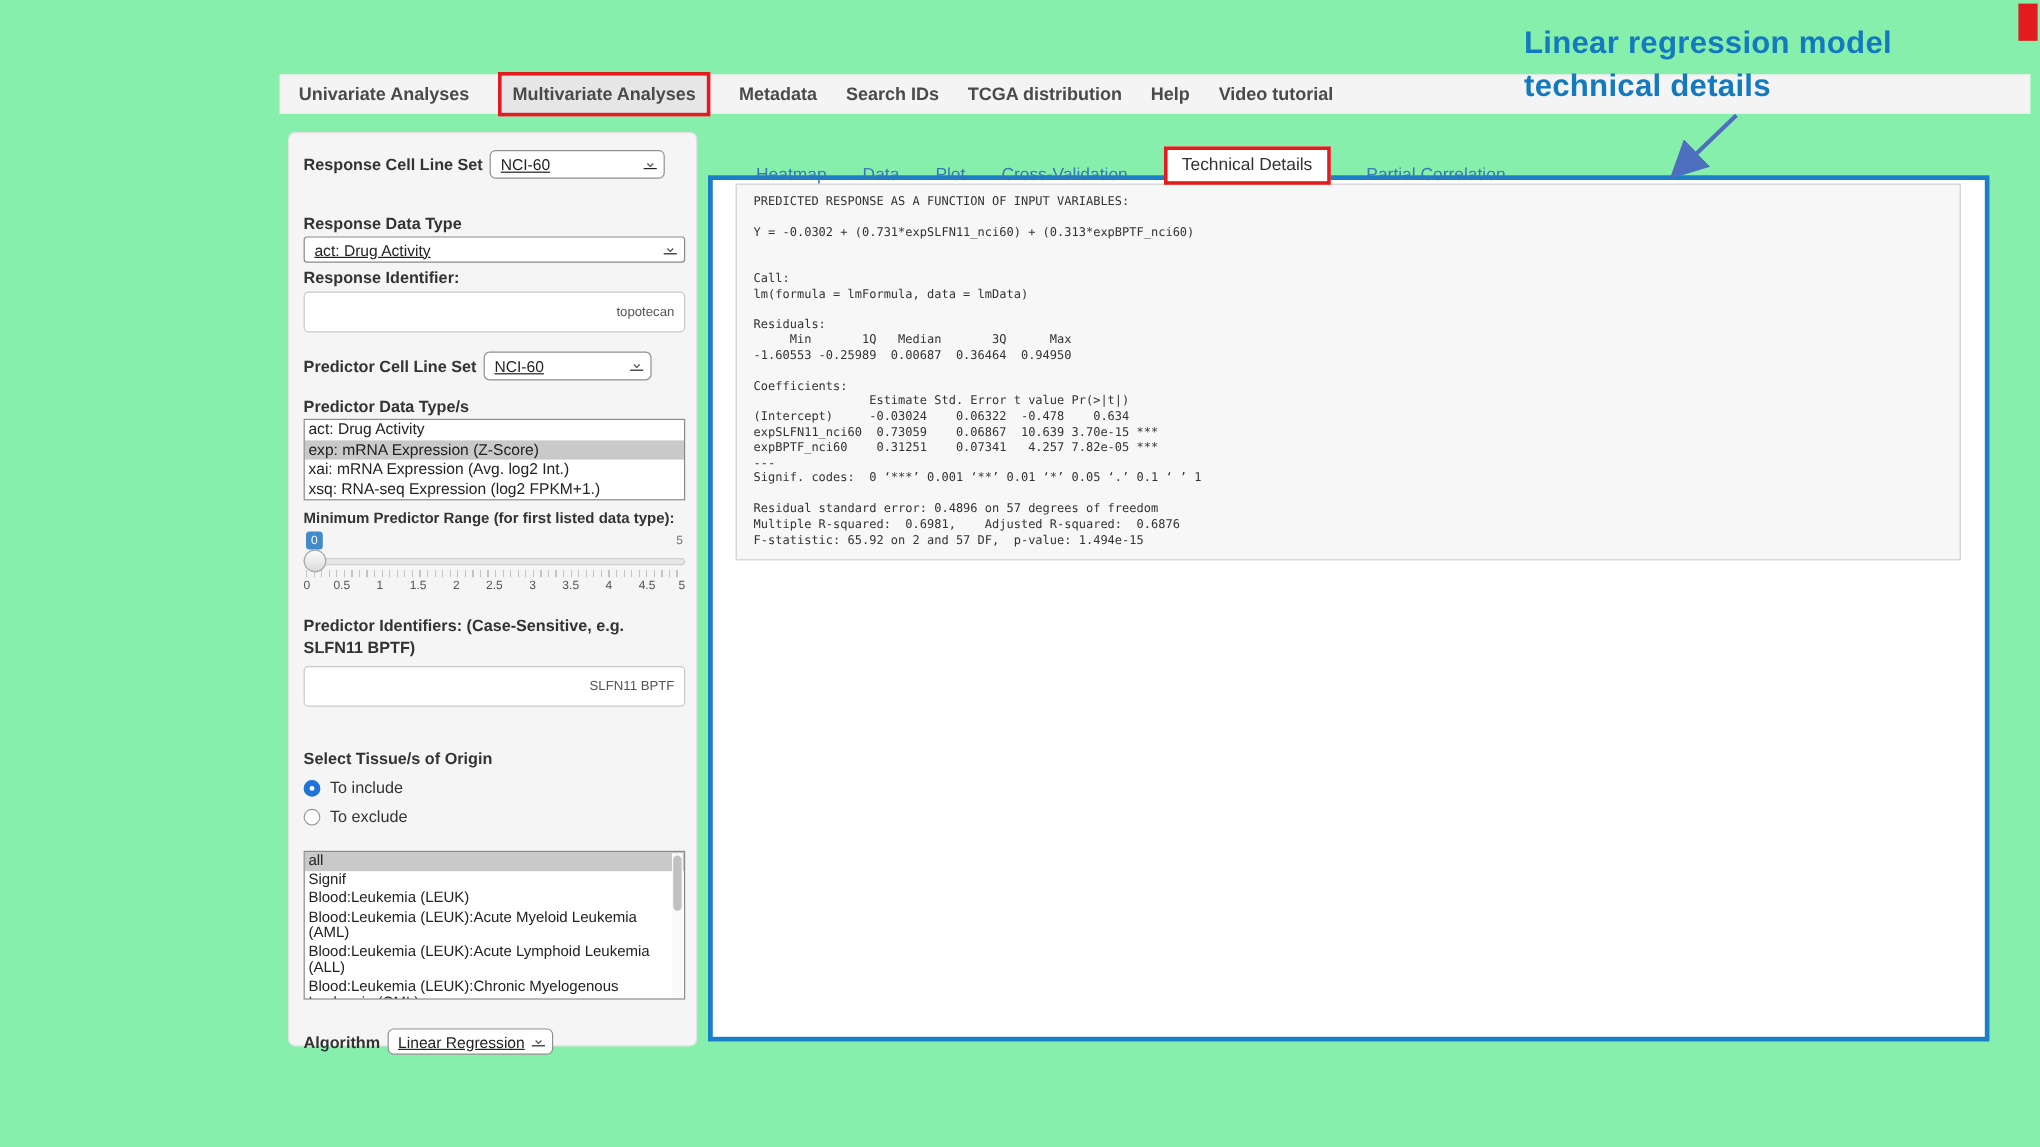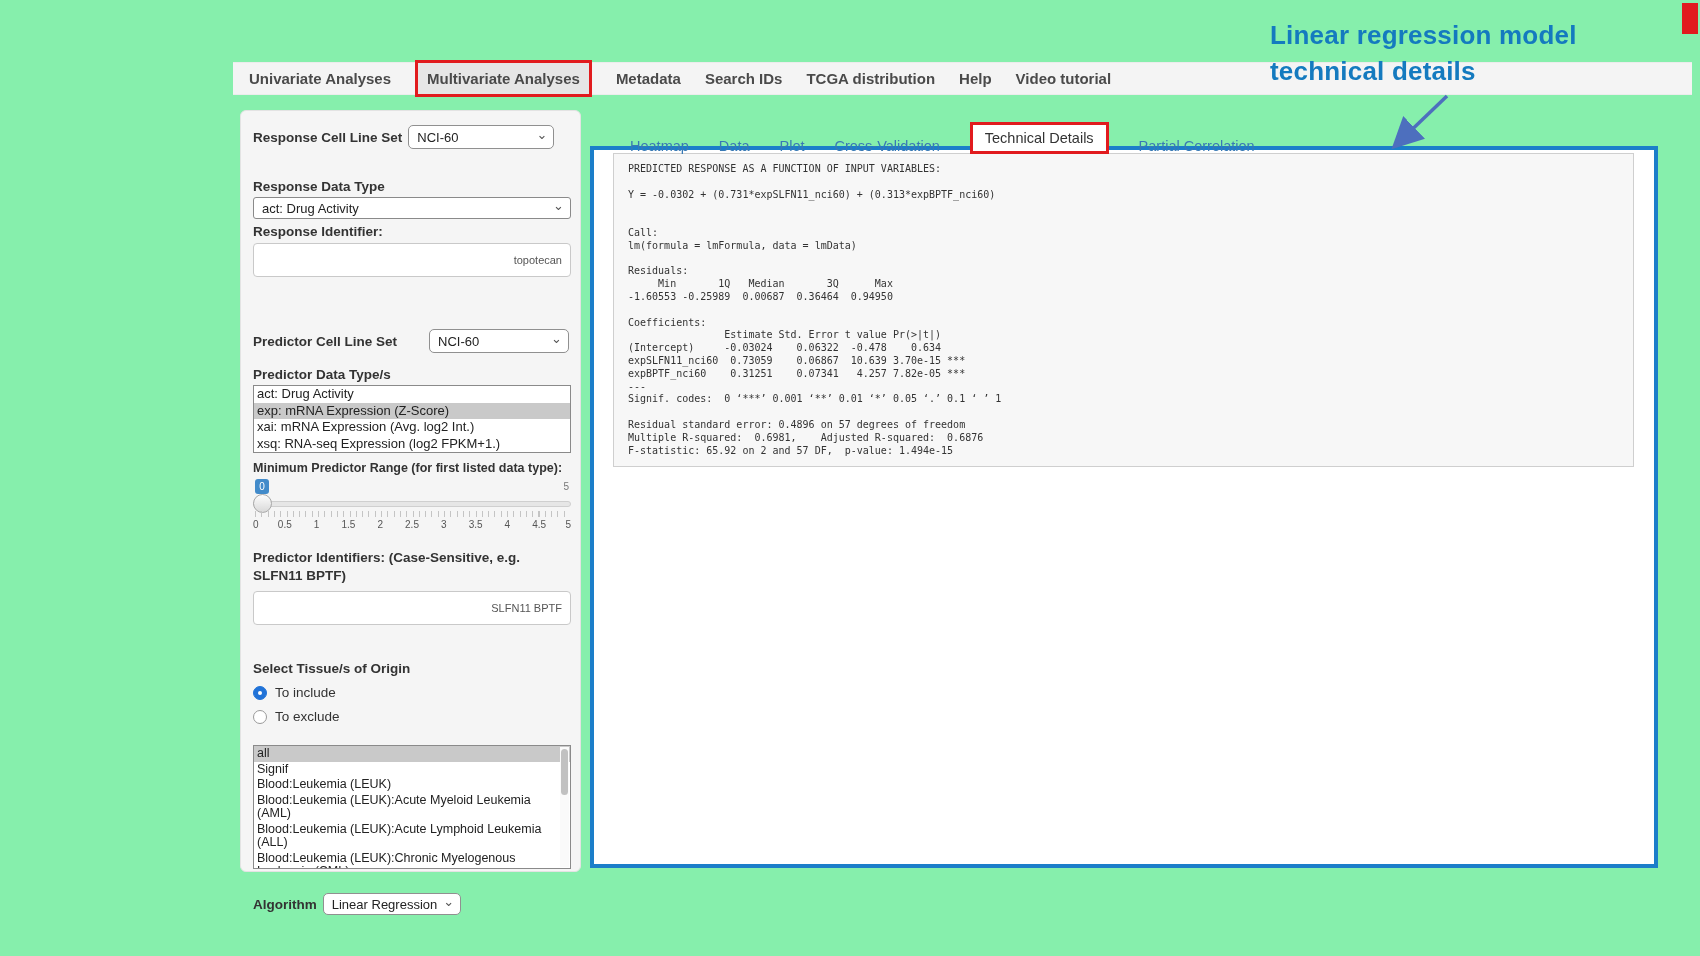--- a/index.html
+++ b/index.html
@@ -23,21 +23,21 @@
   .nav-item.active { background:#e6e6e6; border:3px solid #e11b1e; padding:7px 9px; margin:-6px 0; }
 
   
   .sidebar { position:absolute; left:240px; top:110px; width:341px; height:762px;
              background:#f5f5f5; border:1px solid #e3e3e3; border-radius:6px;
              padding:14px 11px 0 12px; font-size:13.5px; }
   .lbl { font-weight:bold; color:#333; font-size:13.5px; }
   .row-inline { display:flex; align-items:center; gap:6px; }
   .sel { background:#fff; border:1px solid #909090; border-radius:5px; height:24px;
          display:flex; align-items:center; justify-content:space-between;
-         padding:0 6px 0 8px; font-size:13px; color:#222; cursor:pointer; }
+         padding:0 6px 0 8px; font-size:13px; color:#222; cursor:pointer;text-decoration:underline; }
   .sel .chev { color:#555; font-size:13px; line-height:10px; margin-left:6px; transform:translateY(-2px); }
   .sel.w-nci { width:146px; }
   .sel.full { width:318px; height:22px; border-radius:3px; border-color:#8a8a8a; }
   .txt { width:318px; height:24px; background:#fff; border:1px solid #c9c9c9; border-radius:4px;
          font-size:11px; color:#555; padding:16px 8px; font-family:"Liberation Sans",sans-serif;text-align:right; }
   .listbox { width:318px; background:#fff; border:1px solid #8a8a8a; font-size:13px; color:#222;
              overflow:hidden; position:relative; }
   .lb-opt { padding:0 3px; line-height:16.5px; cursor:default; }
   .lb-opt.selected { background:#c9c9c9; }
   #tissue-listbox { height:124px; }
@@ -122,21 +122,21 @@
 
     <div class="lbl" style="margin-top:30px;">Response Data Type</div>
     <div class="sel full" style="margin-top:3px;">
       <span>act: Drug Activity</span>
       <span class="chev">⌄</span>
     </div>
 
     <div class="lbl" style="margin-top:5px;">Response Identifier:</div>
     <input class="txt" style="margin-top: 4px;" value="topotecan">
 
-    <div class="row-inline" style="margin-top:52px;justify-content:space-between;">
+    <div class="row-inline" style="margin-top:16px;">
       <span class="lbl">Predictor Cell Line Set</span>
       <div class="sel w-nci" style="width:140px;">
         <span>NCI-60</span>
         <span class="chev">⌄</span>
       </div>
     </div>
 
     <div class="lbl" style="margin-top:14px;">Predictor Data Type/s</div>
     <div class="listbox" style="margin-top:3px;">
       <div class="lb-opt">act: Drug Activity</div>

